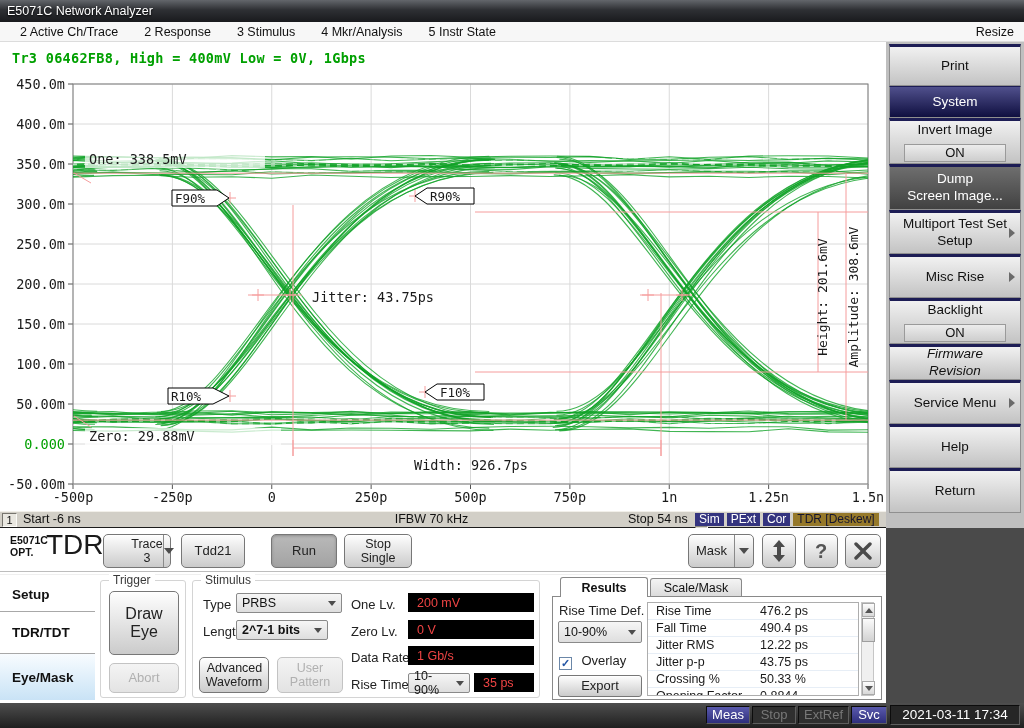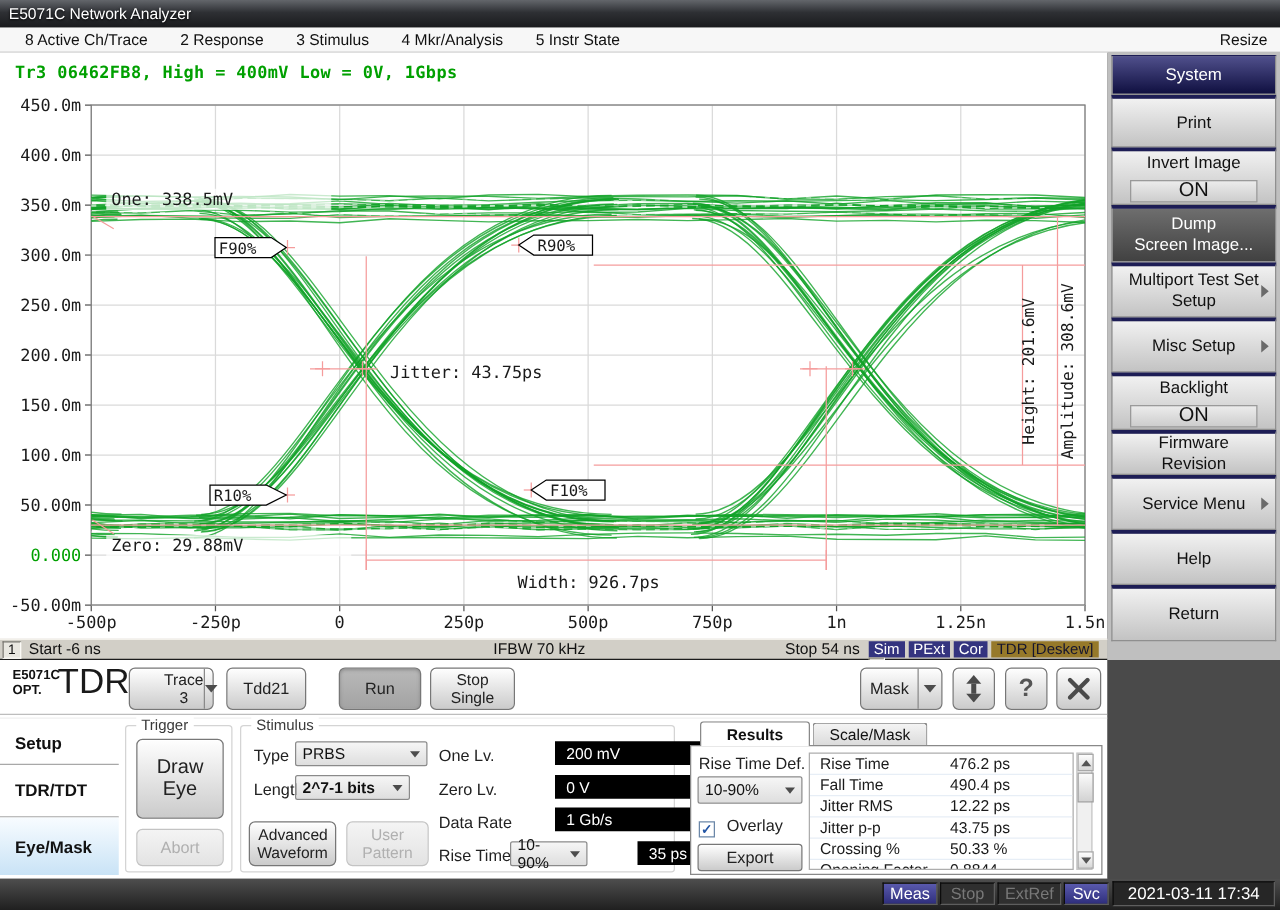--- a/index.html
+++ b/index.html
@@ -33,21 +33,21 @@
   .sidebar{left:886px;top:42px;width:138px;height:486px;background:#bfbfbf;
     box-sizing:border-box;padding:2px 3px 0 3px;display:flex;flex-direction:column;}
   .sk{position:relative;box-sizing:border-box;width:132px;color:#111;text-align:center;
     background:linear-gradient(#f1f1f1,#c3c3c3);border:1px solid #8f8f8f;
     border-top:3px solid #1d1d55;font-size:13.5px;display:flex;flex-direction:column;
     justify-content:center;align-items:center;white-space:pre-line;line-height:1.25;}
   .sk.first{border-top:1px solid #1d1d55;}
   .sk-header{background:linear-gradient(#50508c,#0f0f40);color:#fff;}
   .sk-active{background:linear-gradient(#6e6e6e,#414141);color:#fff;}
   .sk .on{display:block;width:100px;height:16px;line-height:16px;margin-top:6px;
-    background:linear-gradient(#ececec,#cdcdcd);border:1px solid #9a9a9a;font-size:16px;color:#111;}
+    background:linear-gradient(#ececec,#cdcdcd);border:1px solid #9a9a9a;font-size:13px;color:#111;}
   .sarrow{position:absolute;right:5px;top:50%;margin-top:-5px;width:0;height:0;
     border-left:6px solid #6a6a6a;border-top:5px solid transparent;border-bottom:5px solid transparent;}
   
   .tdrwin{left:0;top:528px;width:886px;height:175px;background:#fff;}
   .deskfill{left:886px;top:528px;width:138px;height:175px;background:#4a4a4a;}
   .toolbar-sep{left:0;top:43px;width:886px;height:2px;border-top:1px solid #bdbdbd;border-bottom:1px solid #efefef;}
   .logo-small{left:10px;top:7px;font-size:10.5px;font-weight:bold;color:#111;line-height:1.1;}
   .logo-big{left:46px;top:1px;font-size:28px;font-weight:400;color:#1a1a1a;letter-spacing:0px;}
   .btn{box-sizing:border-box;background:linear-gradient(#fefefe,#cbcbcb);
     border:1px solid #777;border-radius:5px;color:#222;text-align:center;
@@ -57,22 +57,22 @@
   .btn.disabled{color:#b0b0b0;background:linear-gradient(#f4f4f4,#e3e3e3);border-color:#c3c3c3;box-shadow:none;}
   .split{display:flex;align-items:stretch;padding:0;}
   .split .main{flex:1;display:flex;align-items:center;justify-content:center;white-space:pre-line;}
   .split .arr{width:18px;border-left:1px solid #8a8a8a;display:flex;align-items:center;justify-content:center;}
   .caret{width:0;height:0;border-top:6px solid #4c4c4c;border-left:5px solid transparent;border-right:5px solid transparent;}
   .caret.sm{border-top-width:5px;border-left-width:4px;border-right-width:4px;}
   
   .gbox{box-sizing:border-box;border:1px solid #d4d4d4;border-radius:3px;}
   .glabel{position:absolute;top:-8px;left:8px;background:#fff;padding:0 4px;font-size:12px;color:#3a3a3a;}
   .flabel{font-size:13px;color:#222;}
-  .blackfield{box-sizing:border-box;background:#000;color:#ffffff;font-size:12.5px;
-    display:flex;align-items:center;padding-left:9px;margin-left:36px;}
+  .blackfield{box-sizing:border-box;background:#000;color:#ef4444;font-size:12.5px;
+    display:flex;align-items:center;padding-left:9px;}
   .combo{box-sizing:border-box;background:linear-gradient(#f6f6f6,#dedede);
     border:1px solid #8a8a8a;border-radius:2px;display:flex;align-items:center;
     padding:0 5px;font-size:12.5px;color:#111;}
   .combo .caret{margin-left:auto;}
   
   .dtab{left:0;width:95px;box-sizing:border-box;font-size:13.5px;font-weight:bold;color:#111;
     display:flex;align-items:center;padding-left:12px;}
   .dtab-sep{border-bottom:1px solid #a8a8a8;}
   .dtab.active{background:linear-gradient(#f8fcff,#c9e3f6);}
   
@@ -107,21 +107,21 @@
 </head>
 <body>
 
 <div id="root">
 
   <div class="abs titlebar">
     <span>E5071C Network Analyzer</span>
   </div>
 
   <div class="abs menubar">
-    <span class="mi">8 Active Ch/Trace</span>
+    <span class="mi">2 Active Ch/Trace</span>
     <span class="mi">2 Response</span>
     <span class="mi">3 Stimulus</span>
     <span class="mi">4 Mkr/Analysis</span>
     <span class="mi">5 Instr State</span>
     <span class="resize">Resize</span>
   </div>
 
   <div class="abs screen">
     <div class="abs trace-title">Tr3 06462FB8, High = 400mV Low = 0V, 1Gbps</div>
     <svg id="chart" class="abs" style="left:0;top:0;" width="886" height="469">
@@ -398,30 +398,30 @@
       <span class="abs" style="left:23px;top:0;">Start -6 ns</span>
       <span class="abs" style="left:0;top:0;width:863px;text-align:center;">IFBW 70 kHz</span>
       <span class="abs" style="left:628px;top:0;">Stop 54 ns</span>
       <span class="abs" style="left:692px;top:0;">
         <span class="badge b-navy">Sim</span><span class="badge b-navy">PExt</span><span class="badge b-navy">Cor</span><span class="badge b-gold">TDR [Deskew]</span><span class="badge b-plain">!</span>
       </span>
     </div>
   </div>
 
   <div class="abs sidebar">
+    <div class="sk" style="height:42px;"><span>Print</span></div>
     <div class="sk sk-header first" style="height:32px;"><span>System</span></div>
-    <div class="sk" style="height:42px;"><span>Print</span></div>
     <div class="sk" style="height:46px;"><span>Invert Image</span><span class="on">ON</span></div>
     <div class="sk sk-active" style="height:46px;"><span>Dump
 Screen Image...</span></div>
     <div class="sk" style="height:44px;"><span>Multiport Test Set
 Setup</span><span class="sarrow"></span></div>
-    <div class="sk" style="height:44px;"><span>Misc Setup</span><span class="sarrow"></span></div>
+    <div class="sk" style="height:44px;"><span>Misc Rise</span><span class="sarrow"></span></div>
     <div class="sk" style="height:46px;"><span>Backlight</span><span class="on">ON</span></div>
-    <div class="sk" style="height:36px;"><span>Firmware
+    <div class="sk" style="height:36px;font-style:italic;"><span>Firmware
 Revision</span></div>
     <div class="sk" style="height:44px;"><span>Service Menu</span><span class="sarrow"></span></div>
     <div class="sk" style="height:44px;"><span>Help</span></div>
     <div class="sk" style="height:45px;"><span>Return</span></div>
   </div>
 
   <div class="abs tdrwin">
     <div class="abs logo-small">
       <div>E5071C</div>
         <div>OPT.</div>

